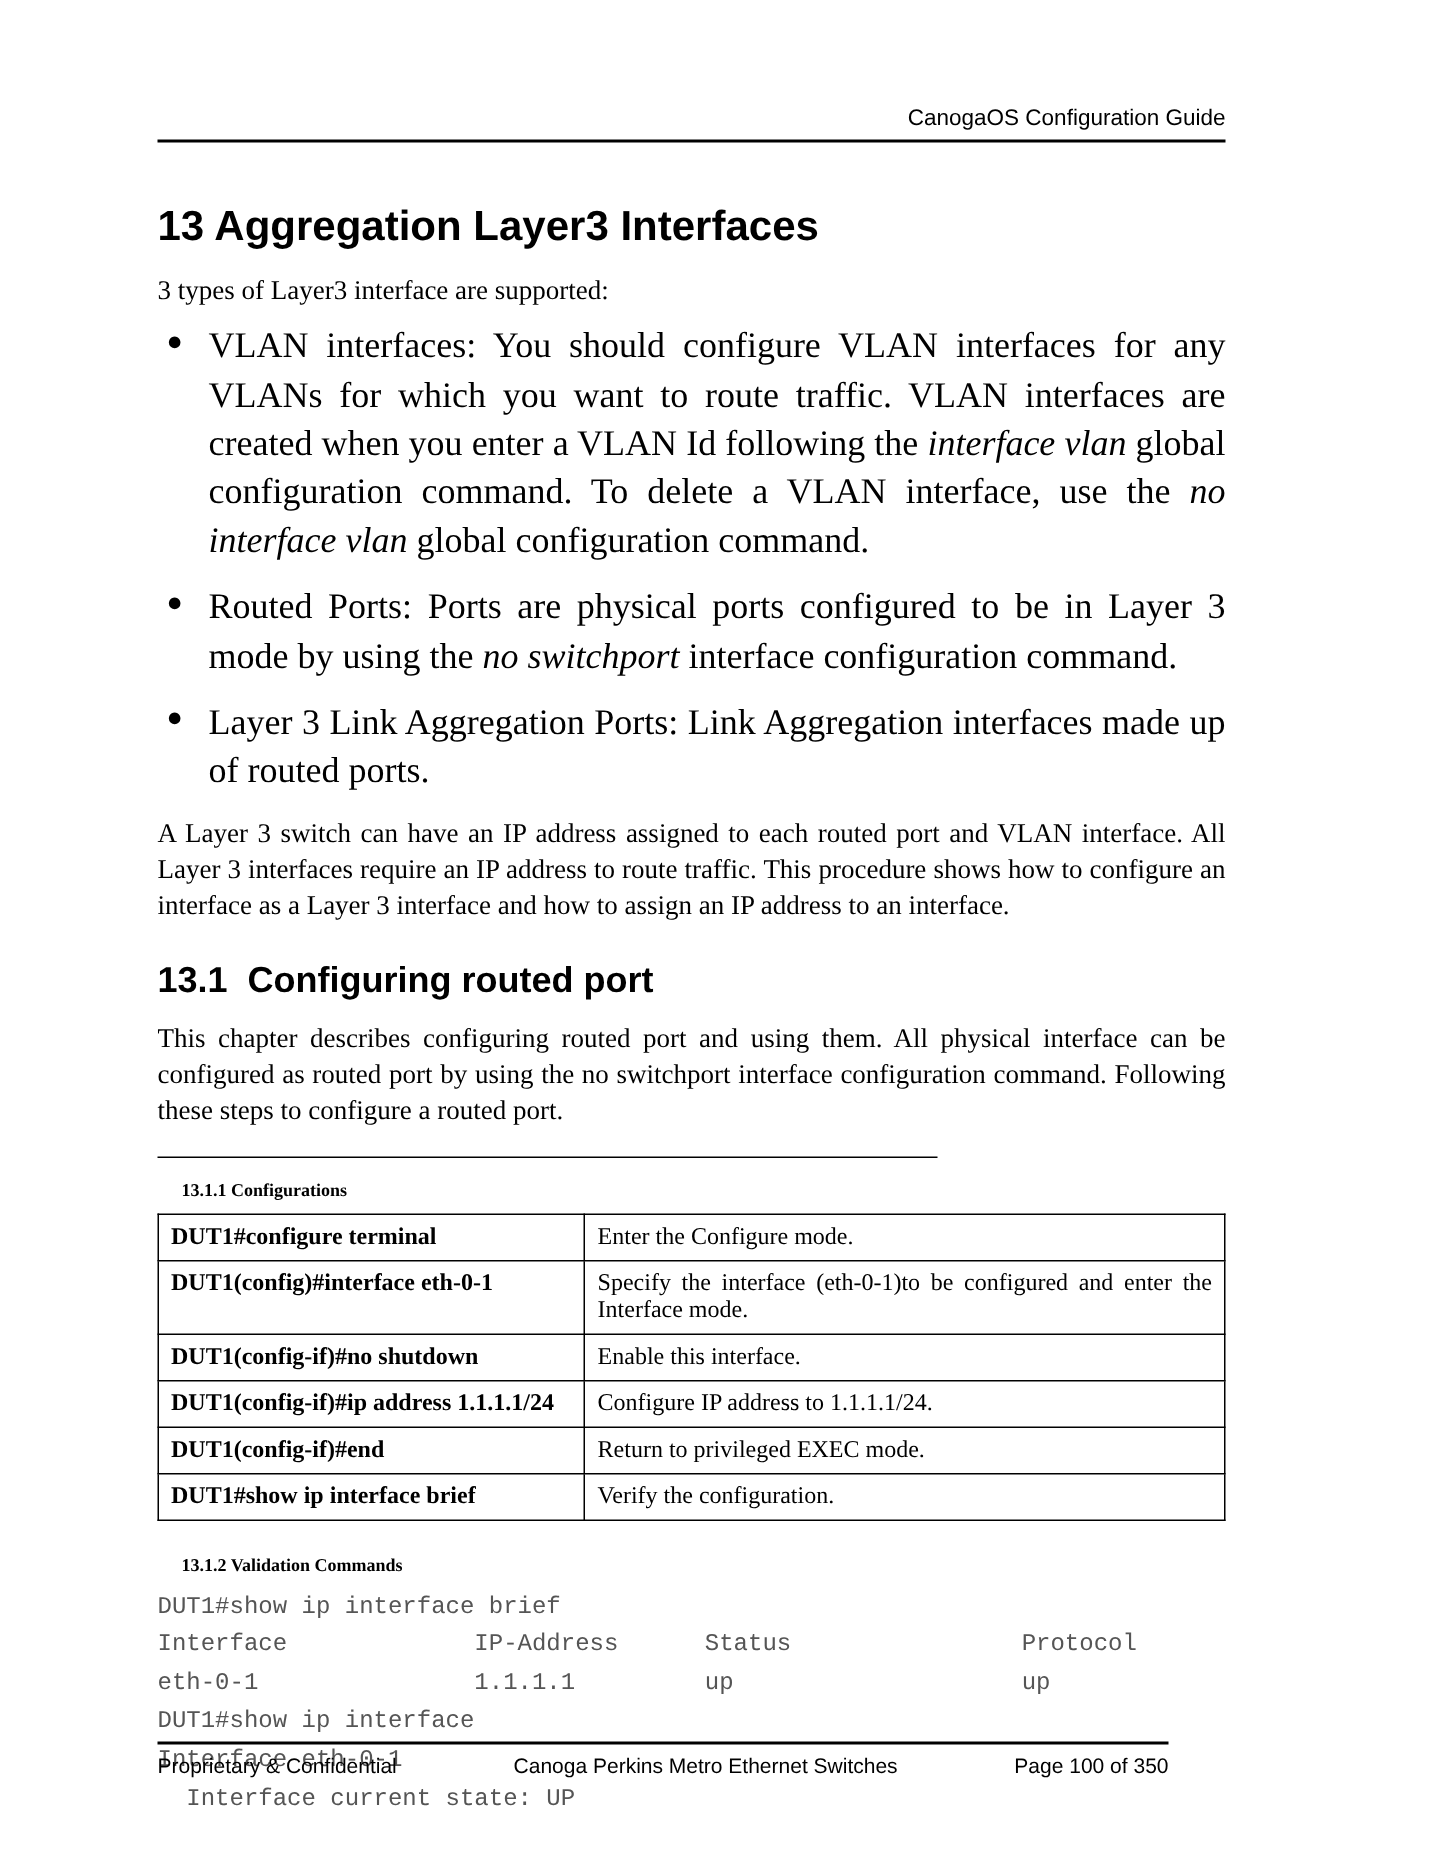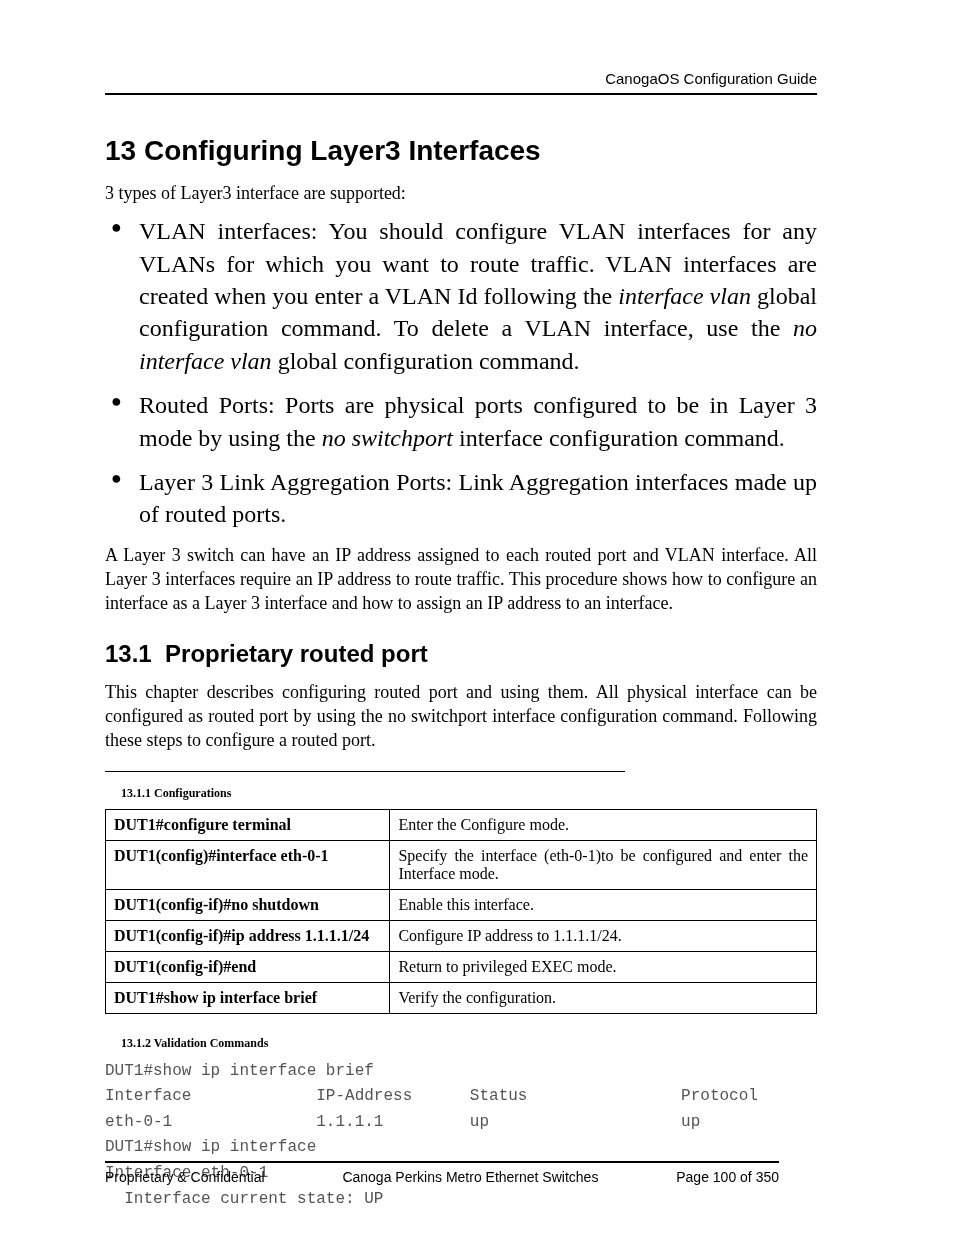--- a/index.html
+++ b/index.html
@@ -111,39 +111,39 @@
 </head>
 <body>
 
 <div class="page">
 
   <div class="header-line">
     <span>CanogaOS Configuration Guide</span>
   </div>
 
   <div class="h1">
-    <span>13</span><span> </span><span>Configuring Layer3 Interfaces</span>
+    <span>13</span><span> </span><span>Aggregation Layer3 Interfaces</span>
   </div>
 
   <p class="body">3 types of Layer3 interface are supported:</p>
 
   <ul class="bullets">
     <li>
       <span>VLAN interfaces: You should configure VLAN interfaces for any VLANs for which you want to route traffic. VLAN interfaces are created when you enter a VLAN Id following the </span><span class="italic">interface vlan</span><span> global configuration command. To delete a VLAN interface, use the </span><span class="italic">no interface vlan</span><span> global configuration command.</span>
     </li>
     <li>
       <span>Routed Ports: Ports are physical ports configured to be in Layer 3 mode by using the </span><span class="italic">no switchport</span><span> interface configuration command.</span>
     </li>
     <li>Layer 3 Link Aggregation Ports: Link Aggregation interfaces made up of routed ports.</li>
   </ul>
 
   <p class="body">A Layer 3 switch can have an IP address assigned to each routed port and VLAN interface. All Layer 3 interfaces require an IP address to route traffic. This procedure shows how to configure an interface as a Layer 3 interface and how to assign an IP address to an interface.</p>
 
   <div class="h2">
-    <span>13.1</span>&nbsp;&nbsp;<span>Proprietary routed port</span>
+    <span>13.1</span>&nbsp;&nbsp;<span>Configuring routed port</span>
   </div>
 
   <p class="body">This chapter describes configuring routed port and using them. All physical interface can be configured as routed port by using the no switchport interface configuration command. Following these steps to configure a routed port.</p>
 
   <hr class="short">
 
   <div class="h3">
     <span>13.1.1</span> <span>Configurations</span>
   </div>
 

